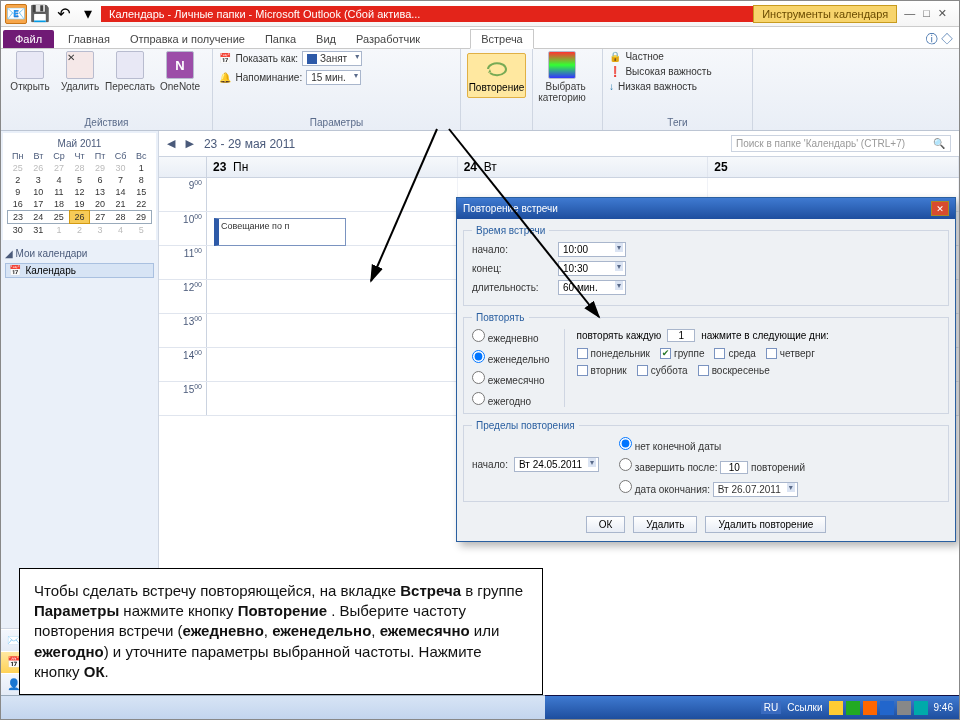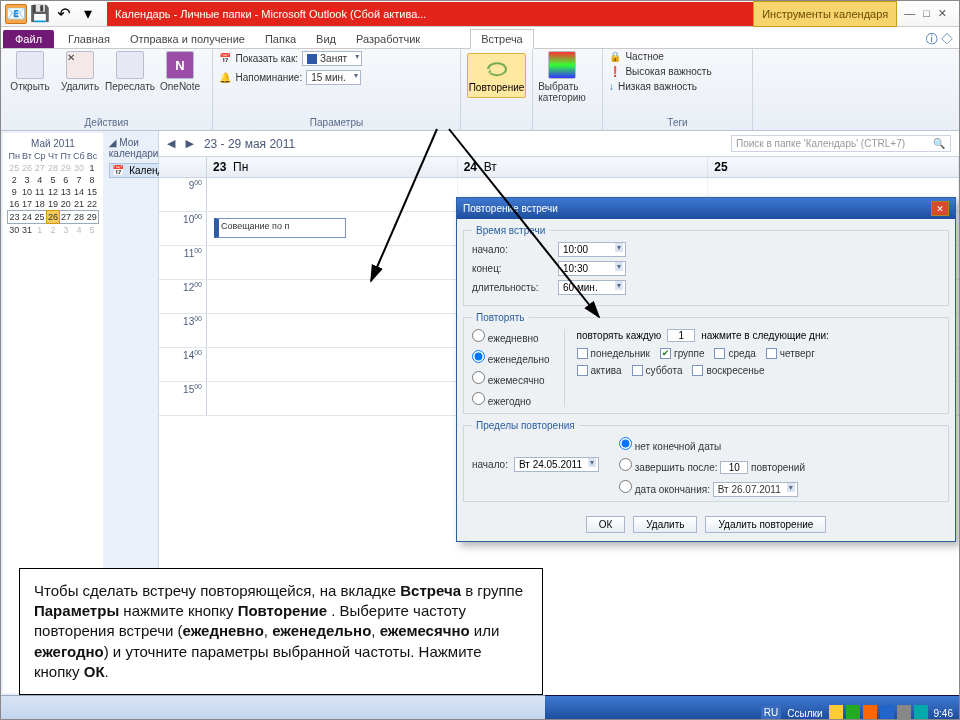--- a/index.html
+++ b/index.html
@@ -1,39 +1,39 @@
 <!DOCTYPE html>
 <html><head>
 <meta charset="utf-8">
 <style>
 *{box-sizing:border-box;margin:0;padding:0;font-family:"Segoe UI",Tahoma,sans-serif}
 body{width:960px;height:720px;background:#fff;position:relative;overflow:hidden;border:1px solid #888}
 .qat{height:26px;background:linear-gradient(#fff,#f5f5f5);display:flex;align-items:center;padding:0 4px;border-bottom:1px solid #ccc}
 .qat .btn{width:22px;height:20px;margin-right:2px;display:flex;align-items:center;justify-content:center}
 .qat .orange{background:#f7a64a;border:1px solid #c77518;border-radius:2px}
-.title-strip{background:#e3241a;height:24px;display:flex;align-items:center;color:#fff;font-size:11px;padding-left:8px;position:relative;flex:1;margin-left:6px}
+.title-strip{background:#e3241a;height:16px;display:flex;align-items:center;color:#fff;font-size:11px;padding-left:8px;position:relative;flex:1;}
 .title-strip .contextual{position:absolute;right:-1px;top:-1px;bottom:-1px;background:#f7d46c;color:#6a4b00;display:flex;align-items:center;padding:0 8px;border:1px solid #c79b1f}
 .win-ctrls{display:flex;gap:8px;padding:0 8px;font-size:11px;color:#555}
 .ribbon-tabs{height:22px;display:flex;align-items:flex-end;font-size:11px;padding-left:2px;background:#fff;border-bottom:1px solid #c9c9c9}
 .ribbon-tabs .file{background:#701a75;color:#fff;padding:3px 12px;border-radius:2px 2px 0 0;margin-right:4px}
 .ribbon-tabs .tab{padding:3px 10px;color:#444}
 .ribbon-tabs .active{background:#fff;border:1px solid #c9c9c9;border-bottom:1px solid #fff;position:relative;top:1px}
 .ribbon{height:82px;background:linear-gradient(#f6f8fb,#e9eef6);border-bottom:1px solid #bcc5d3;display:flex}
 .rgroup{border-right:1px solid #cfd6e2;padding:2px 6px 0 6px;display:flex;flex-direction:column;justify-content:space-between;height:100%}
 .rgroup .grplabel{font-size:10px;text-align:center;color:#5a6b8a;padding-bottom:2px}
 .rgroup .row{display:flex;gap:4px}
 .bigbtn{width:46px;display:flex;flex-direction:column;align-items:center;font-size:10px;color:#3a3a3a;gap:2px}
 .bigbtn .ico{width:28px;height:28px;background:#e8e8f5;border:1px solid #b8bccf;border-radius:2px}
 .smallrow{display:flex;align-items:center;gap:4px;font-size:10px;color:#333;margin-bottom:4px}
 .smallrow .combo{border:1px solid #a9b6cc;background:#fff;font-size:10px;padding:1px 14px 1px 4px;position:relative}
 .smallrow .combo::after{content:"▾";position:absolute;right:2px;top:0;color:#5a6b8a;font-size:8px}
 .highlight-btn{background:#ffe8a0;border:1px solid #e0b045;border-radius:2px;padding:4px 6px;display:flex;flex-direction:column;align-items:center;font-size:10px;gap:2px}
 .highlight-btn .ico{width:28px;height:22px;display:flex;align-items:center;justify-content:center}
 .content{display:flex;height:calc(100% - 26px - 22px - 82px - 24px)}
-.sidebar{width:158px;border-right:1px solid #cfd6e2;background:#eaf0f9;display:flex;flex-direction:row;font-size:10px}
+.sidebar{width:158px;border-right:1px solid #cfd6e2;background:#eaf0f9;display:flex;flex-direction:column;font-size:10px}
 .datenav{padding:4px;background:#fff;margin:2px}
 .datenav .mtitle{text-align:center;color:#4a5a7a;font-size:10px;padding:1px 0}
 .datenav table{width:100%;border-collapse:collapse;font-size:9px;color:#333}
 .datenav td,.datenav th{text-align:center;padding:1px;width:14.2%}
 .datenav th{color:#4a5a7a;font-weight:normal}
 .datenav .today{background:#f7cb57;border:1px solid #d29a12}
 .datenav .selrange{border:1px solid #9ab}
 .datenav .gray{color:#bbb}
 .calslist{padding:6px 4px}
 .calslist .caption{color:#4a5a7a;padding-bottom:2px}
@@ -47,21 +47,21 @@
 .calhdr .range{font-size:12px;color:#4a5a7a}
 .search{margin-left:auto;width:220px;border:1px solid #cbd3e0;font-size:10px;color:#999;padding:2px 4px;display:flex;justify-content:space-between;align-items:center}
 .dayhdr{display:flex;border-top:1px solid #cbd3e0;border-bottom:1px solid #cbd3e0;background:linear-gradient(#f6f8fb,#e9eef6);font-size:12px}
 .dayhdr .timecol{width:48px;border-right:1px solid #cbd3e0}
 .dayhdr .day{flex:1;padding:3px 6px;border-right:1px solid #e0e5ee}
 .grid{flex:1;overflow:hidden;position:relative}
 .grid .row{display:flex;height:34px;border-bottom:1px solid #e0e5ee}
 .grid .timecol{width:48px;border-right:1px solid #cbd3e0;font-size:10px;color:#4a5a7a;text-align:right;padding:1px 4px}
 .grid .timecol sup{font-size:7px}
 .grid .cell{flex:1;border-right:1px solid #f0f2f7}
-.appt{position:absolute;left:55px;top:40px;width:132px;height:20px;background:#fff;border:1px solid #7a93c0;border-left:5px solid #2e5aa8;font-size:9px;padding:2px;color:#333}
+.appt{position:absolute;left:55px;top:40px;width:132px;height:28px;background:#fff;border:1px solid #7a93c0;border-left:5px solid #2e5aa8;font-size:9px;padding:2px;color:#333}
 .dialog{position:absolute;left:455px;top:196px;width:500px;background:#eef1f4;border:1px solid #2a5fa0;box-shadow:4px 4px 8px rgba(0,0,0,.3);font-size:10px}
 .dialog .dtitle{background:linear-gradient(#3f7ad1,#1e4e9e);color:#fff;padding:3px 6px;display:flex;justify-content:space-between;align-items:center;font-size:10px}
 .dialog .close{background:#d84b2e;width:18px;height:15px;display:flex;align-items:center;justify-content:center;color:#fff;border:1px solid #a82;font-size:9px}
 .dialog fieldset{border:1px solid #cfd6e2;margin:6px;padding:6px 8px}
 .dialog legend{color:#2a5fa0;padding:0 4px;font-size:10px}
 .dialog .frow{display:flex;align-items:center;gap:6px;margin-bottom:4px}
 .dialog label{color:#333}
 .dialog .combo{border:1px solid #a9b6cc;background:#fff;padding:1px 16px 1px 4px;position:relative;min-width:68px}
 .dialog .combo::after{content:"▾";position:absolute;right:2px;top:0;color:#5a6b8a;font-size:8px;background:#dbe4f3;padding:0 2px}
 .dialog .radiocol{display:flex;flex-direction:column;gap:6px}
@@ -69,21 +69,21 @@
 .dialog .checkrow label{display:flex;align-items:center;gap:3px}
 .dialog .chk{width:11px;height:11px;border:1px solid #7a93c0;background:#fff;display:inline-block}
 .dialog .chk.on{background:#fff;color:#2a7a2a;font-size:9px;line-height:9px;text-align:center}
 .dialog .btnbar{display:flex;gap:8px;justify-content:center;padding:8px}
 .dialog .dbtn{border:1px solid #a9b6cc;background:linear-gradient(#fff,#e8edf5);padding:2px 12px}
 .instruction{position:absolute;left:18px;bottom:24px;width:524px;background:#fff;border:1px solid #000;padding:12px 14px;font-size:15px;line-height:1.35;color:#111}
 .statusbar{position:absolute;left:0;right:0;bottom:0;height:24px;background:linear-gradient(#d7e4f5,#c3d5ee);border-top:1px solid #9ab;display:flex;align-items:center;justify-content:flex-end;font-size:10px;gap:8px;padding:0 6px;color:#333}
 .statusbar .zoom{display:flex;align-items:center;gap:4px}
 .statusbar .slider{width:80px;height:4px;background:#b0c0d8;position:relative}
 .statusbar .slider .thumb{width:8px;height:10px;background:#fff;border:1px solid #7a93c0;position:absolute;left:38px;top:-4px}
-.taskbar{position:absolute;left:544px;right:0;bottom:0;height:24px;background:linear-gradient(#3f7ad1,#1e4e9e);display:flex;align-items:flex-end;font-size:10px;color:#fff;gap:6px;padding:0 6px;justify-content:flex-end;border-top:1px solid #114}
+.taskbar{position:absolute;left:544px;right:0;bottom:0;height:24px;background:linear-gradient(#3f7ad1,#1e4e9e);display:flex;align-items:center;font-size:10px;color:#fff;gap:6px;padding:0 6px;justify-content:flex-end;border-top:1px solid #114}
 .taskbar .tray{display:flex;gap:3px;align-items:center}
 .taskbar .tray span{width:14px;height:14px;background:#f90;display:inline-block}
 svg.arrow{position:absolute;pointer-events:none}
 input.tiny{width:28px;border:1px solid #a9b6cc;font-size:10px;padding:0 2px;text-align:center}
 </style>
 </head>
 <body>
 
 <div class="qat">
   <div class="btn orange">📧</div>
@@ -158,21 +158,21 @@
             <path d="M4 14l3-1-1-3z" fill="#7a5"></path>
           </svg>
         </div>
       <span>Повторение</span>
     </div>
     <div class="grplabel">&nbsp;</div>
   </div>
   <div class="rgroup" style="width:70px">
     <div class="bigbtn">
         <div class="ico" style="background:linear-gradient(#f33,#3f3,#33f)"></div>
-        <span style="white-space:pre-line;text-align:left">Выбрать
+        <span style="white-space:pre-line;text-align:right">Выбрать
 категорию</span>
       </div>
     <div class="grplabel">&nbsp;</div>
   </div>
   <div class="rgroup" style="width:150px">
     <div>
       <div class="smallrow">
           <span>🔒</span>
           <span>Частное</span>
         </div>
@@ -397,21 +397,21 @@
               <span>среда</span>
             </label>
           <label>
               <span class="chk"></span>
               <span>четверг</span>
             </label>
         </div>
         <div class="checkrow" style="margin-top:6px">
           <label>
               <span class="chk"></span>
-              <span>актива</span>
+              <span>вторник</span>
             </label>
           <label>
               <span class="chk"></span>
               <span>суббота</span>
             </label>
           <label>
               <span class="chk"></span>
               <span>воскресенье</span>
             </label>
         </div>

